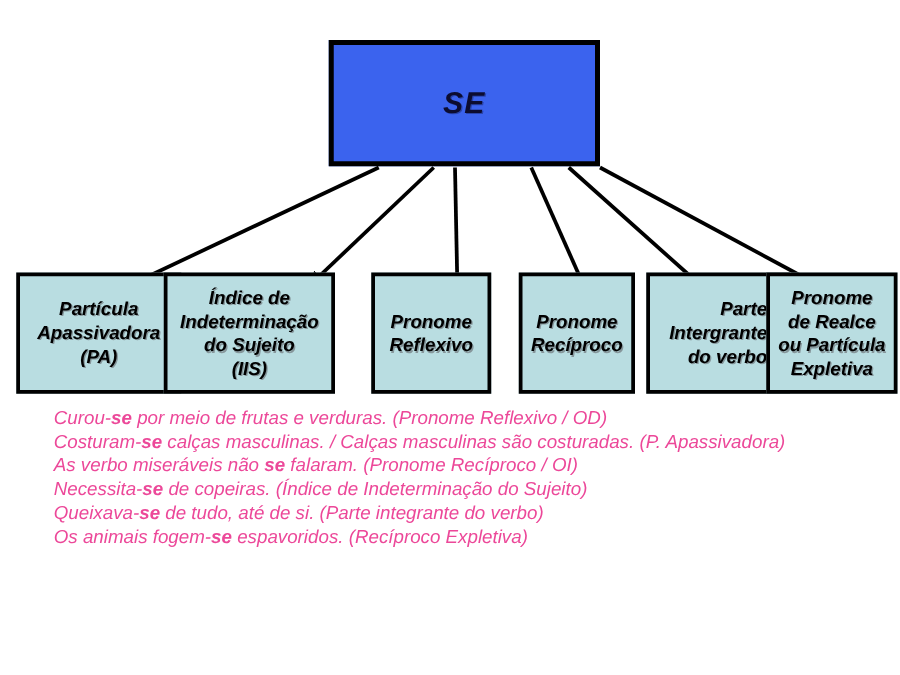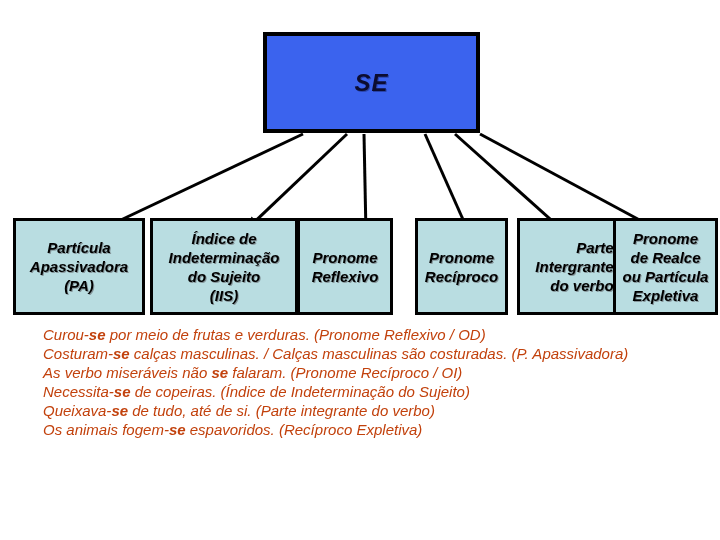--- a/index.html
+++ b/index.html
@@ -29,36 +29,36 @@
     background: #b9dde1;
     border: 3px solid #000000;
     display: flex; align-items: center; justify-content: center;
     text-align: center;
     font-size: 15px; font-weight: bold; line-height: 19px;
     color: #000000;
     white-space: pre-line;
     text-shadow: 1px 1px 0 rgba(125,138,142,0.85);
   }
   .node-1 { left: 13px;  width: 132px; }
-  .node-2 { left: 150px; width: 148px; text-align: center; }
+  .node-2 { left: 131px; width: 137px; text-align: center; }
   .node-3 { left: 297px; width: 96px; }
   .node-4 { left: 415px; width: 93px; }
   .node-5 { left: 517px; width: 115px; text-align: right; }
   .node-6 { left: 613px; width: 105px; }
   .arrows {
     position: absolute; left: 0; top: 0;
     width: 720px; height: 540px;
     pointer-events: none;
   }
   .arrows line { stroke: #000000; stroke-width: 3; }
   .examples {
     position: absolute;
     left: 43px; top: 325px; width: 660px;
     font-size: 15px; line-height: 19px;
-    color: #c2410c;
+    color: #ec4899;
     white-space: nowrap;
   }
   .examples .se { font-weight: bold; }
 </style>
 </head>
 <body>
 
 <div class="slide">
 
   <div class="root-node">

